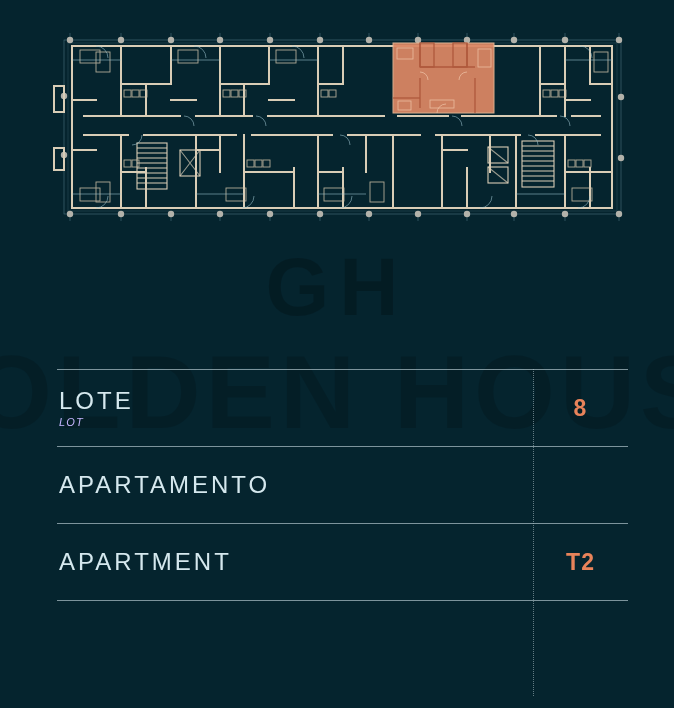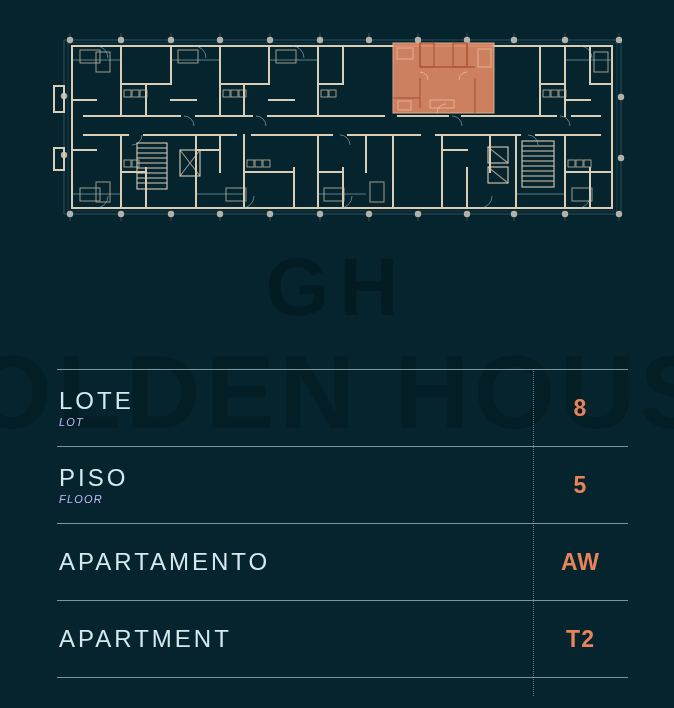--- a/index.html
+++ b/index.html
@@ -213,33 +213,25 @@
   <div class="details">
 
     <div class="d-row">
       <div class="d-labels">
         <div class="lbl-pt">LOTE</div>
         <div class="lbl-en">LOT</div>
       </div>
       <div class="d-value">8</div>
     </div>
 
-    <div class="d-row">
-      <div class="d-labels">
-        <div class="lbl-pt">PISO</div>
-        <div class="lbl-en">FLOOR</div>
-      </div>
-      <div class="d-value">5</div>
-    </div>
 
     <div class="d-row">
       <div class="d-labels">
         <div class="lbl-pt">APARTAMENTO</div>
       </div>
-      <div class="d-value">AW</div>
     </div>
 
     <div class="d-row">
       <div class="d-labels">
         <div class="lbl-pt">APARTMENT</div>
       </div>
       <div class="d-value">T2</div>
     </div>
 
   </div>

